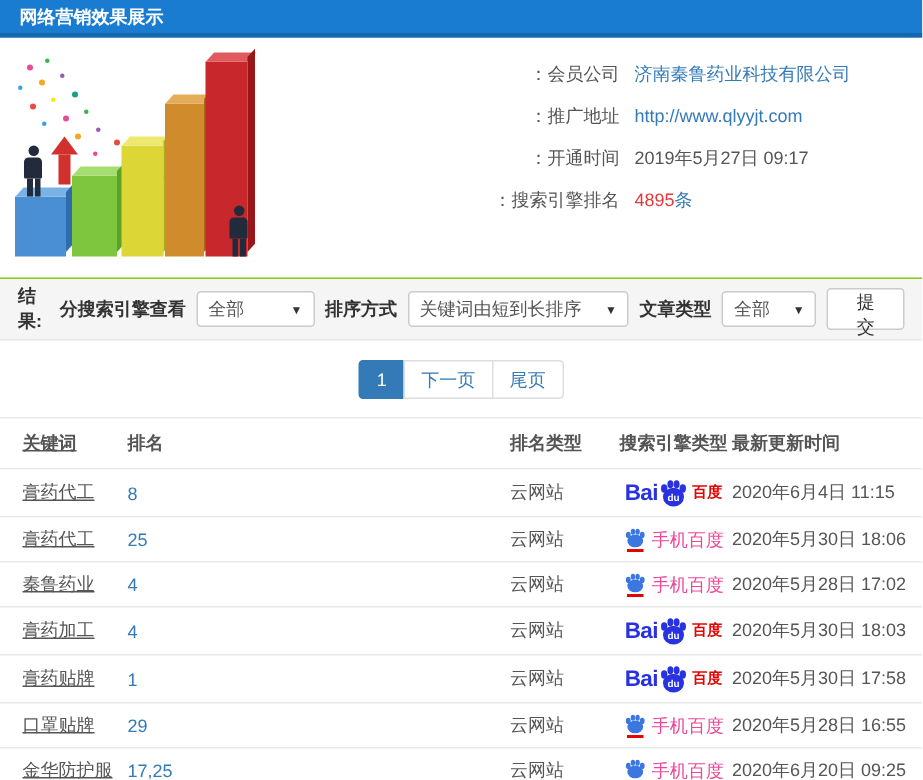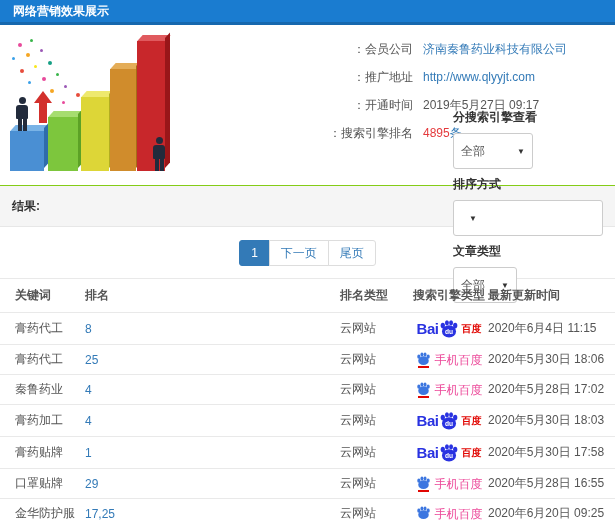--- a/index.html
+++ b/index.html
@@ -48,42 +48,42 @@
   .info-row { display:flex; align-items:flex-end; height:28px; line-height:28px; }
   .info-label { width:65px; margin-left:170px; text-align:right; color:#555; white-space:nowrap;
                 direction:rtl; }
   .info-value { margin-left:10px; color:#555; }
   a.blue-link { color:#337ab7; text-decoration:none; }
   .count-red { color:#e4393c;margin-top:18px; }
   
   .results-bar { height:42px; background:#f5f5f5; border-top:1px solid #84cc16; border-bottom:1px solid #e7e7e7;
                  display:flex; align-items:center; padding:0 12px; }
   .results-label { font-weight:bold; color:#333; }
-  .filter-group { margin-left:auto; display:flex; align-items:flex-start; gap:7px;flex-direction:column; }
+  .filter-group { margin-left:auto; display:flex; align-items:center; gap:7px; }
   .filter-label { font-weight:bold; color:#333; white-space:nowrap; }
-  .select-box { height:36px; background:#fff; border:1px solid #ccc; border-radius:3px;
+  .select-box { height:24px; background:#fff; border:1px solid #ccc; border-radius:3px;
                 display:inline-flex; align-items:center; justify-content:space-between;
                 padding:0 7px; color:#555; cursor:pointer; }
   .select-box .caret { font-size:8px; color:#333; margin-left:8px; }
   .sel-engine { width:80px; } .sel-sort { width:150px; } .sel-article { width:64px; }
   .submit-btn { height:28px; padding:0 13px; background:#fff; border:1px solid #ccc; border-radius:3px;
                 color:#333; font-size:12px; cursor:pointer; font-family:inherit; }
   
   .pagination-row { display:flex; justify-content:center; padding:13px 0 12px; }
   .page-item { border:1px solid #ddd; background:#fff; color:#337ab7; padding:5px 11px;
                margin-left:-1px; line-height:14px; cursor:pointer; text-decoration:none; }
   .page-item:first-child { border-radius:3px 0 0 3px; margin-left:0; }
   .page-item:last-child { border-radius:0 3px 3px 0; }
   .page-item.active { background:#337ab7; border-color:#337ab7; color:#fff; }
   
   table.results { width:615px; border-collapse:collapse; table-layout:fixed; }
   table.results th { border-top:1px solid #e9e9e9; border-bottom:1px solid #e9e9e9;
                      font-weight:bold; color:#555; text-align:left; padding:8px 0; font-size:12px; }
   table.results td { border-bottom:1px solid #e9e9e9; padding:6px 0; color:#555; font-size:12px; }
-  table.results th:first-child, table.results td:first-child { padding-left:15px; }
+  table.results th:first-child, table.results td:first-child { padding-left:15px;text-decoration:underline; }
   .col-engine { text-align:center !important; }
   .rank-link { color:#337ab7; text-decoration:none; }
   
   .baidu-logo { display:inline-flex; align-items:center; line-height:1; }
   .baidu-logo .bai { color:#2932e1; font-weight:bold; font-size:15px; letter-spacing:-0.5px; }
   .baidu-logo .du-cn { color:#e10602; font-weight:bold; font-size:10px; margin-left:1px; }
   .mobile-baidu { display:inline-flex; align-items:center; line-height:1; }
   .paw-stack { display:inline-flex; flex-direction:column; align-items:center; }
   .paw-stack .red-bar { width:11px; height:2px; background:#e10602; margin-top:1px; }
   .mobile-baidu .m-label { color:#ec4899; font-size:12px; margin-left:4px; }
@@ -162,27 +162,29 @@
   <div class="results-bar">
     <span class="results-label">结果:</span>
     <div class="filter-group">
       <span class="filter-label">分搜索引擎查看</span>
       <span class="select-box sel-engine">
           <span>全部</span>
           <span class="caret">▼</span>
         </span>
       <span class="filter-label">排序方式</span>
       <span class="select-box sel-sort">
+          <span>关键词由短到长排序</span>
           <span class="caret">▼</span>
         </span>
       <span class="filter-label">文章类型</span>
       <span class="select-box sel-article">
           <span>全部</span>
           <span class="caret">▼</span>
         </span>
+      <button class="submit-btn">提交</button>
     </div>
   </div>
 
   <div class="pagination-row">
     <a class="page-item active" href="#">1</a>
     <a class="page-item" href="#">下一页</a>
     <a class="page-item" href="#">尾页</a>
   </div>
 
   <table class="results">

